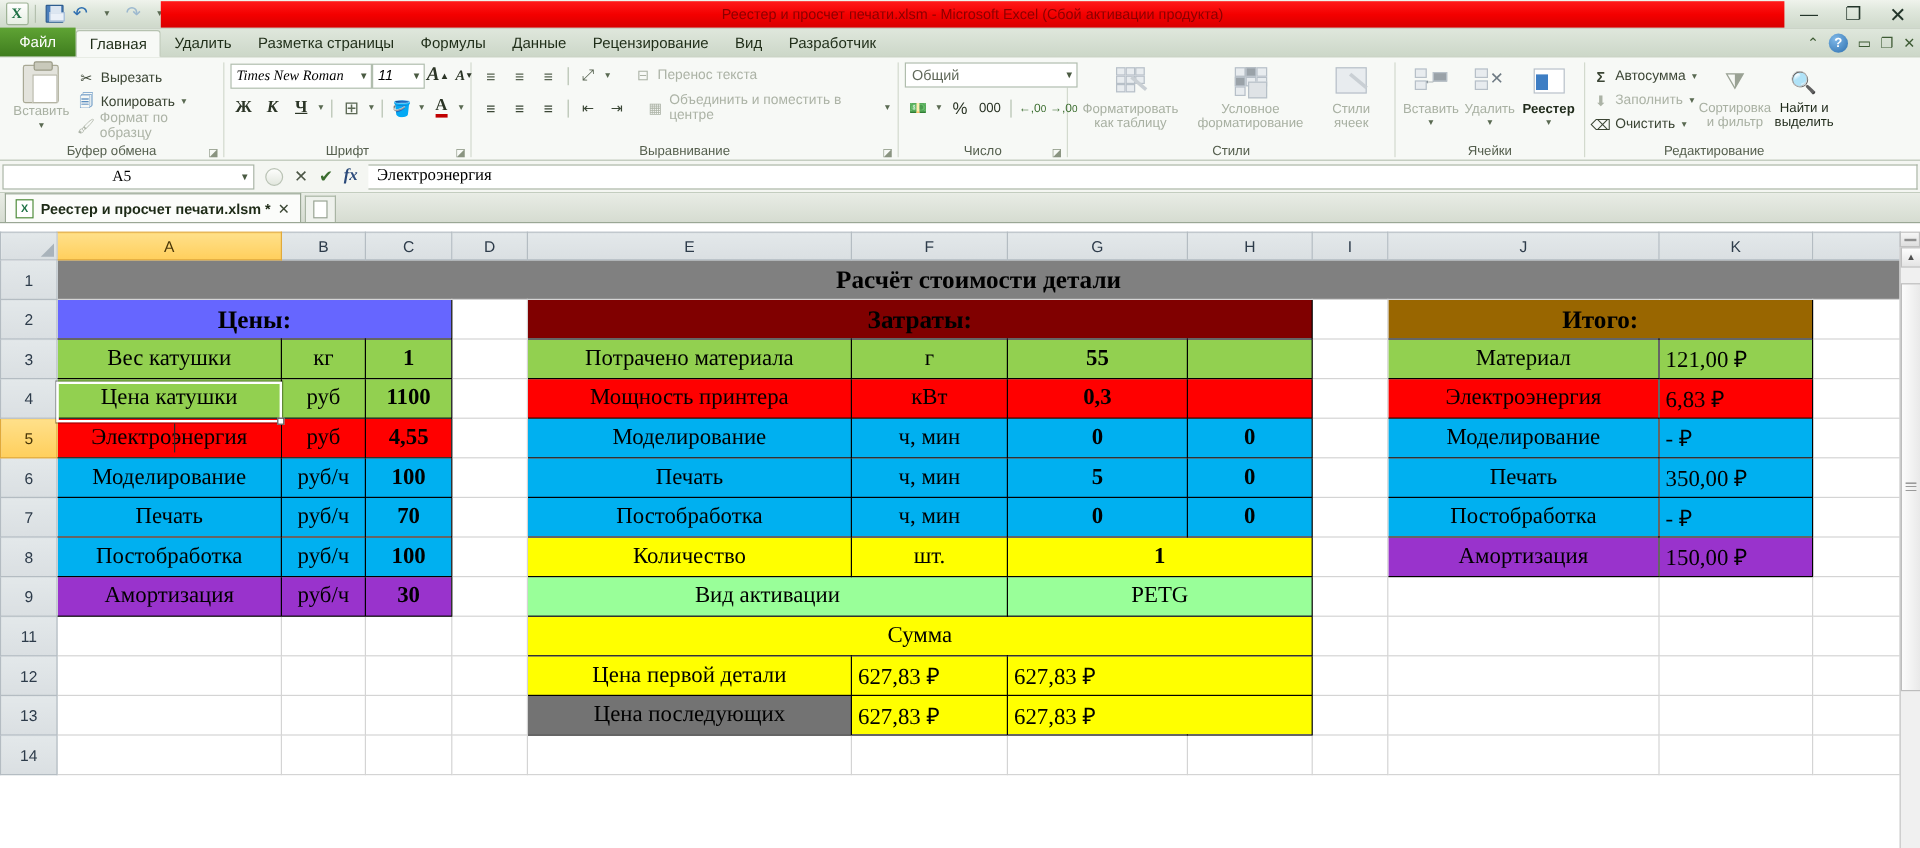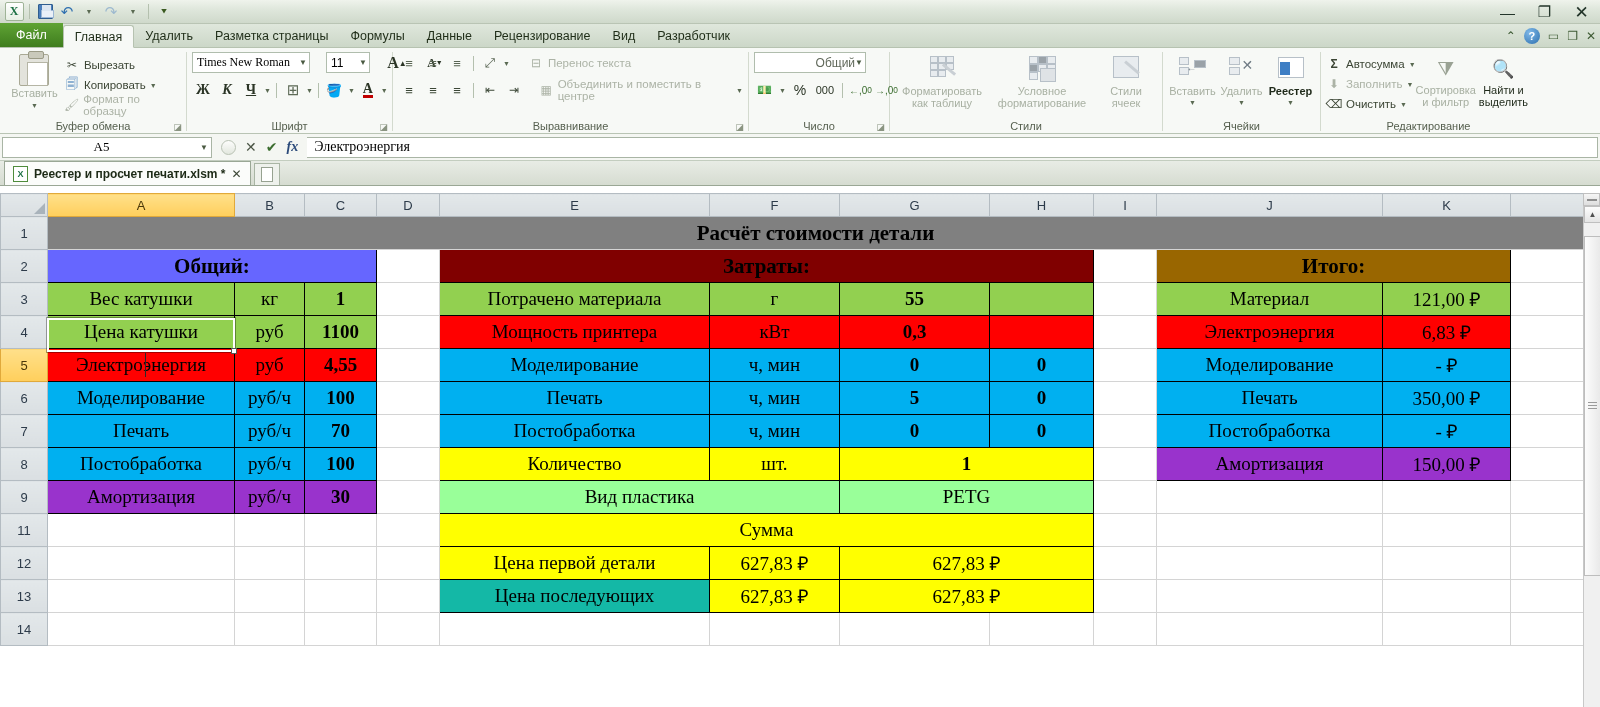--- a/index.html
+++ b/index.html
@@ -129,22 +129,22 @@
   }
   .caret { font-size: 8px; color: #4a5a42; }
   .fbtn {
     height: 22px; min-width: 22px; display: flex; align-items: center; justify-content: center;
     font-size: 14px; color: #2b3526;
   }
   .fbtn.serif { font-family: "Liberation Serif", serif; font-weight: bold; }
   .grow-a { font-family: "Liberation Serif", serif; font-weight: bold; }
 
   .numbox {
-    width: 112px; height: 21px; border: 1px solid #b0bdad; background: #fff;
-    font-size: 12px; padding: 0 2px 0 5px; display: flex; align-items: center; justify-content: flex-end;
+    width: 144px; height: 21px; border: 1px solid #b0bdad; background: #fff;
+    font-size: 12px; padding: 0 2px 0 5px; display: flex; align-items: center; justify-content: space-between;
     color: #60685a;
   }
 
   .gridicon {
     width: 30px; height: 30px; position: relative; margin: 0 auto 1px auto;
   }
   .gi-cell { position: absolute; background: #e8ecef; border: 1px solid #b7c0c8; }
 
   
   .fxbar {
@@ -219,21 +219,21 @@
   .rowhead.sel {
     background: linear-gradient(to bottom,#ffe08a,#ffcf5c); border-color: #e0a93b; color: #4a3708;
   }
   td.cell {
     height: 33px; border-right: 1px solid #d4d4d4; border-bottom: 1px solid #d4d4d4;
     font-family: "Liberation Serif", serif; font-size: 19px; color: #000;
     padding: 0 5px; overflow: hidden; white-space: nowrap;
   }
   td.cell.b { border: 1px solid #000; }
   td.ctr { text-align: center; }
-  td.rgt { text-align: center; }
+  td.rgt { text-align: left; }
   td.bold { font-weight: bold; }
   td.editing { position: relative; }
   .edit-caret {
     position: absolute; left: 52%; top: 4px; width: 1px; height: 24px; background: #2b2b2b;
   }
   .sel-outline {
     position: absolute; pointer-events: none; border: 2px solid #fff;
     box-shadow: 0 0 0 1px rgba(0,0,0,0.35);
   }
   .sel-handle {
@@ -284,20 +284,23 @@
       <div class="qat-ico">
           <span class="arrow-redo">↷</span>
         </div>
       <div class="qat-ico">
           <span class="mini-dd">▼</span>
         </div>
       <div class="vsep"></div>
       <div class="qat-ico">
           <span style="font-size:10px;">⯆</span>
         </div>
+    </div>
+    <div class="title-red">
+      <span class="title-text">Реестер и просчет печати.xlsm  -  Microsoft Excel (Сбой активации продукта)</span>
     </div>
     <div class="winbtns">
       <div class="winbtn">—</div>
       <div class="winbtn">❐</div>
       <div class="winbtn close">✕</div>
     </div>
   </div>
 
   <div class="tabbar">
     <div class="tab file">Файл</div>
@@ -345,21 +348,21 @@
       </div>
       <div class="rgroup-label">
         <span>Буфер обмена</span>
         <span class="dlg-launch">◪</span>
       </div>
     </div>
     <div class="rgroup-sep"></div>
 
     <div class="rgroup" style="width:205px;">
       <div class="rgroup-body" style="flex-direction:column;">
-        <div style="display:flex;align-items:flex-start;gap:16px;">
+        <div style="display:flex;align-items:center;gap:0;font-style:italic;">
           <div class="fontname">
             <span>Times New Roman</span>
             <span class="caret">▼</span>
           </div>
           <div class="fontsize">
             <span>11</span>
             <span class="caret">▼</span>
           </div>
           <div class="fbtn grow-a" style="font-size:16px;">A<sup style="font-size:8px;">▲</sup></div>
           <div class="fbtn grow-a" style="font-size:12px;">A<sup style="font-size:7px;">▼</sup></div>
@@ -646,21 +649,21 @@
         <td></td>
       </tr>
 
       <tr>
         <td class="rowhead">1</td>
         <td class="cell ctr bold" colspan="12" style="background:#808080;font-size:21px;">Расчёт стоимости детали</td>
       </tr>
 
       <tr>
         <td class="rowhead">2</td>
-        <td class="cell b ctr bold" colspan="3" style="background:#6666FF;font-size:21px;">Общий:</td>
+        <td class="cell b ctr bold" colspan="3" style="background:#6666FF;font-size:21px;">Цены:</td>
         <td class="cell"></td>
         <td class="cell b ctr bold" colspan="4" style="background:#800000;color:#000;font-size:21px;">Затраты:</td>
         <td class="cell"></td>
         <td class="cell b ctr bold" colspan="2" style="background:#996600;font-size:21px;">Итого:</td>
         <td class="cell"></td>
       </tr>
 
       <tr>
         <td class="rowhead">3</td>
         <td class="cell b ctr" style="background:#92D050;">Вес катушки</td>
@@ -758,21 +761,21 @@
         <td class="cell b rgt" style="background:#9933CC;">150,00 ₽</td>
         <td class="cell"></td>
       </tr>
 
       <tr>
         <td class="rowhead">9</td>
         <td class="cell b ctr" style="background:#9933CC;">Амортизация</td>
         <td class="cell b ctr" style="background:#9933CC;">руб/ч</td>
         <td class="cell b ctr bold" style="background:#9933CC;">30</td>
         <td class="cell"></td>
-        <td class="cell b ctr" colspan="2" style="background:#99FF99;">Вид пластика</td>
+        <td class="cell b ctr" colspan="2" style="background:#99FF99;">Вид активации</td>
         <td class="cell b ctr" colspan="2" style="background:#99FF99;">PETG</td>
         <td class="cell"></td>
         <td class="cell"></td>
         <td class="cell"></td>
         <td class="cell"></td>
       </tr>
 
 
       <tr>
         <td class="rowhead">11</td>
@@ -801,21 +804,21 @@
         <td class="cell"></td>
             <td class="cell"></td>
       </tr>
 
       <tr>
         <td class="rowhead">13</td>
         <td class="cell"></td>
             <td class="cell"></td>
         <td class="cell"></td>
             <td class="cell"></td>
-        <td class="cell b ctr" style="background:#14b8a6;">Цена последующих</td>
+        <td class="cell b ctr" style="background:#737373;">Цена последующих</td>
         <td class="cell b rgt" style="background:#FFFF00;">627,83 ₽</td>
         <td class="cell b rgt" colspan="2" style="background:#FFFF00;">627,83 ₽</td>
         <td class="cell"></td>
             <td class="cell"></td>
         <td class="cell"></td>
             <td class="cell"></td>
       </tr>
 
       <tr>
         <td class="rowhead">14</td>

